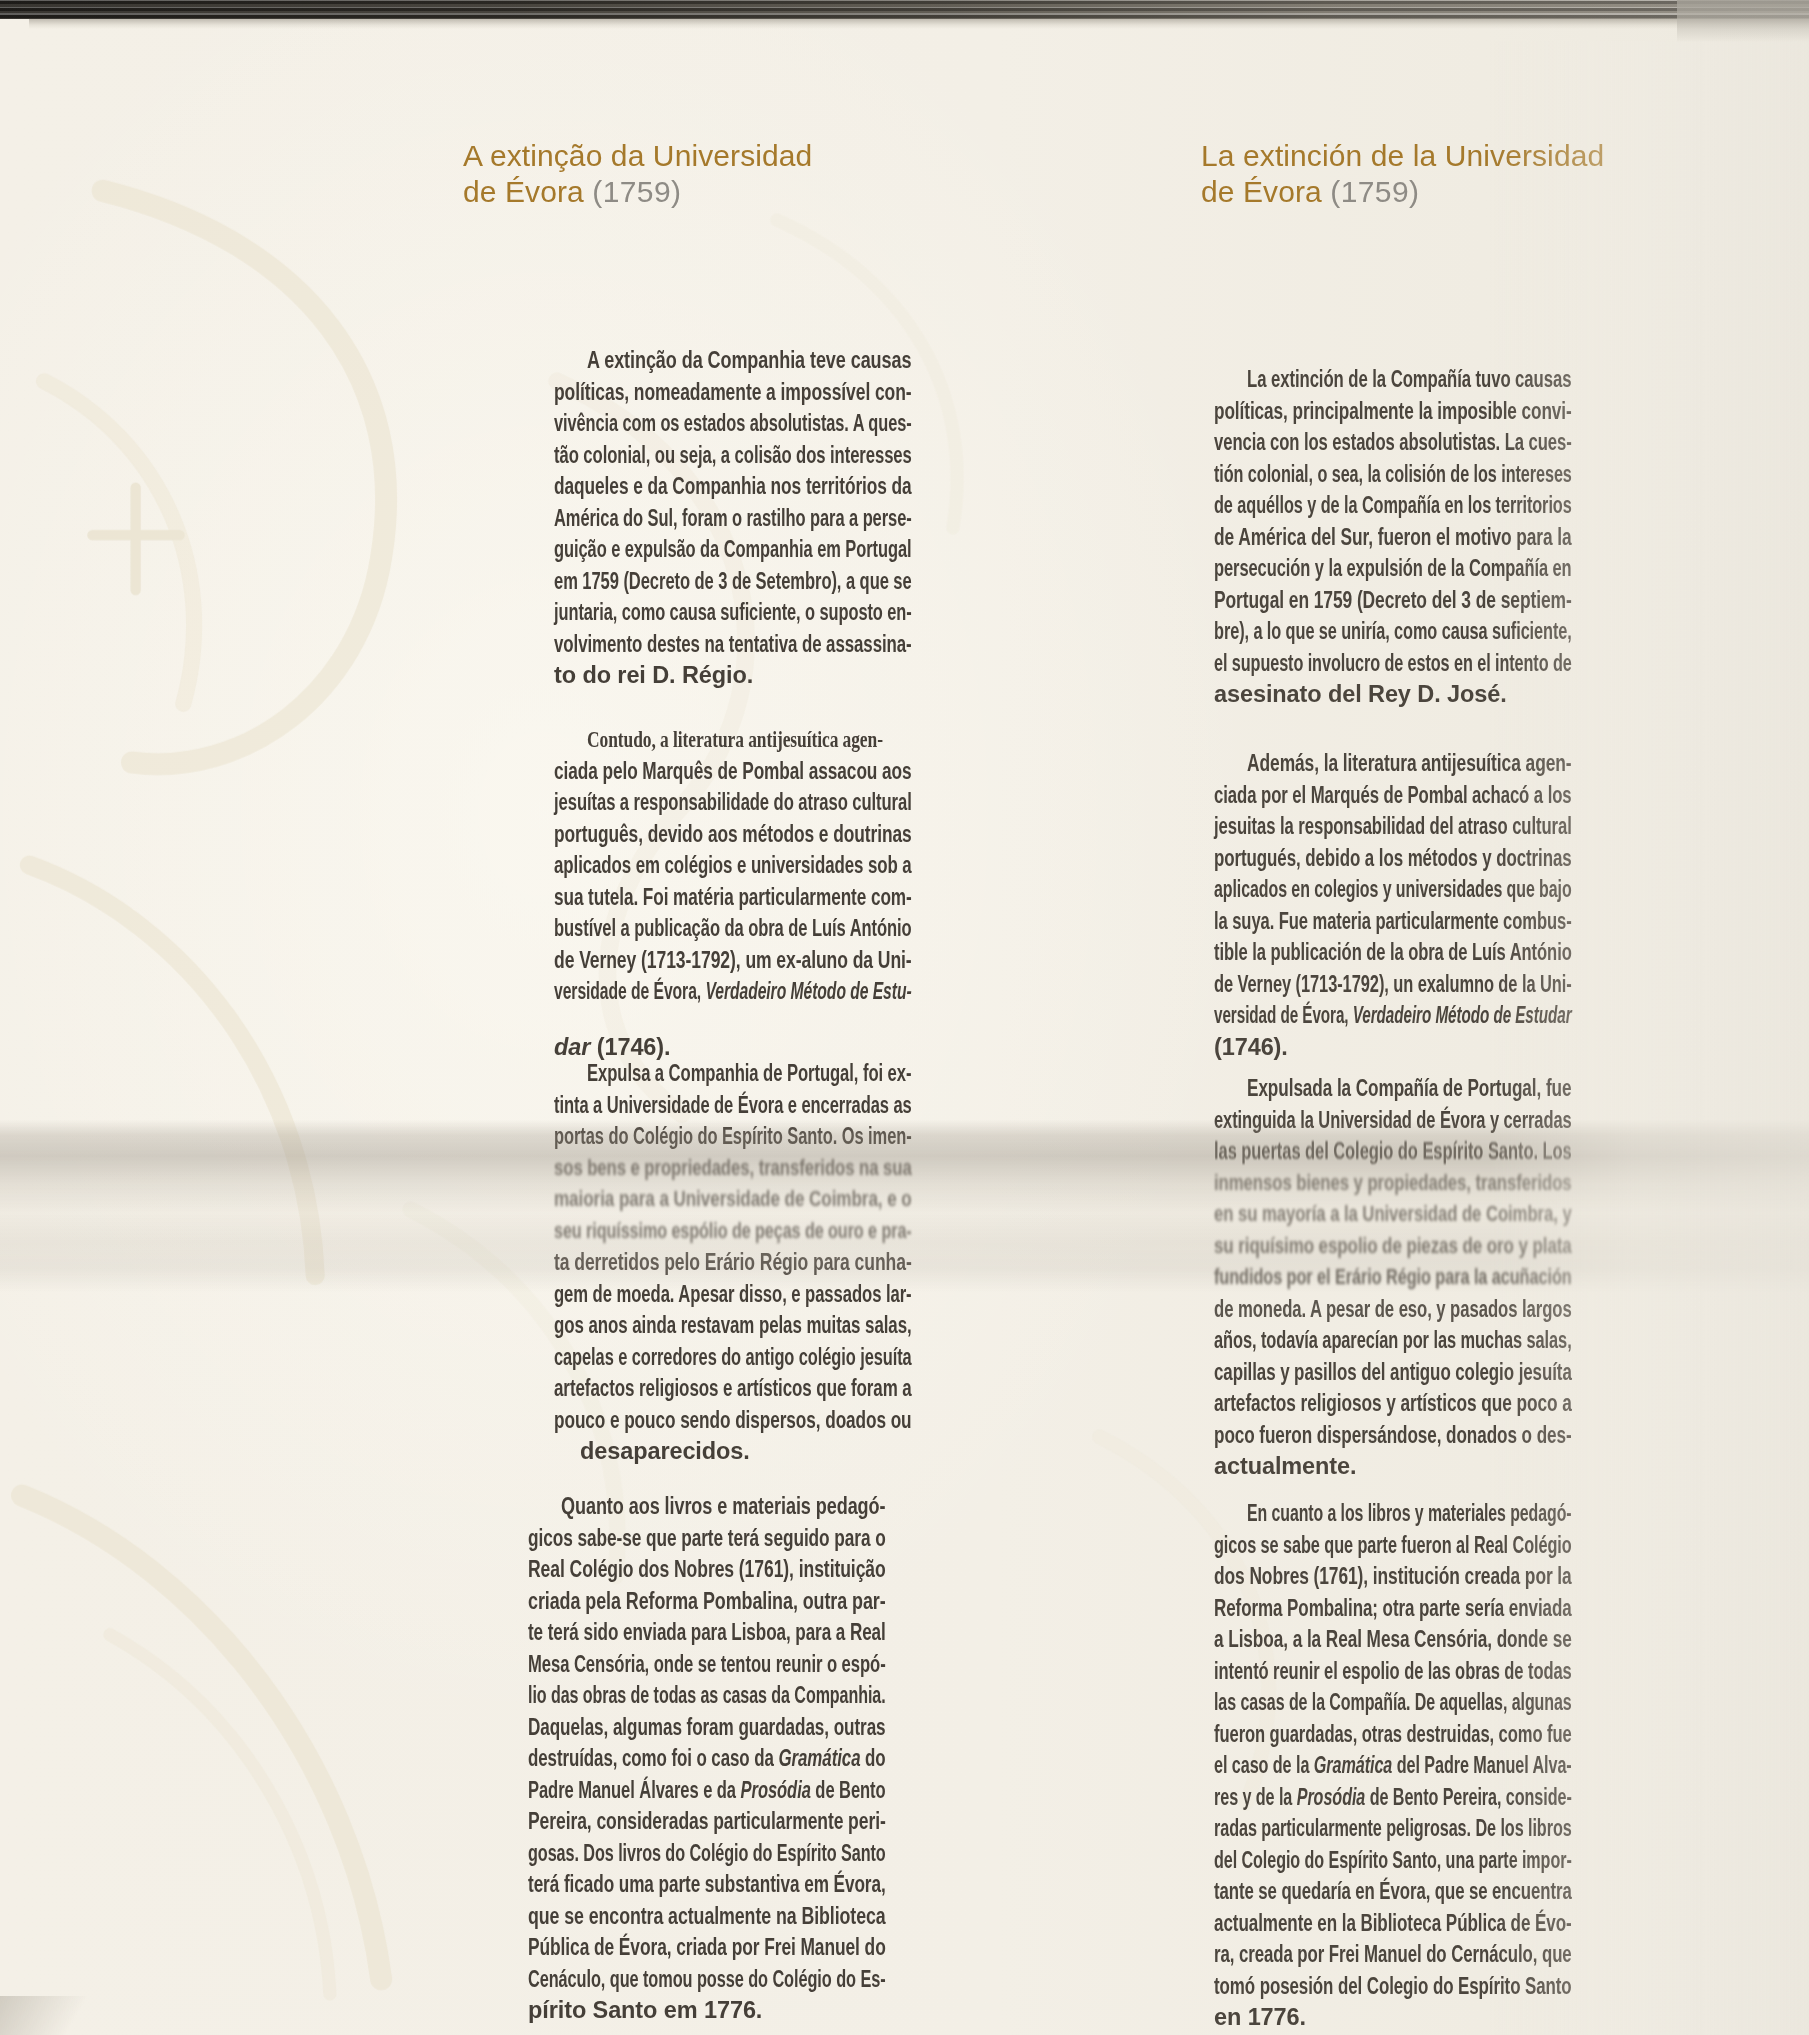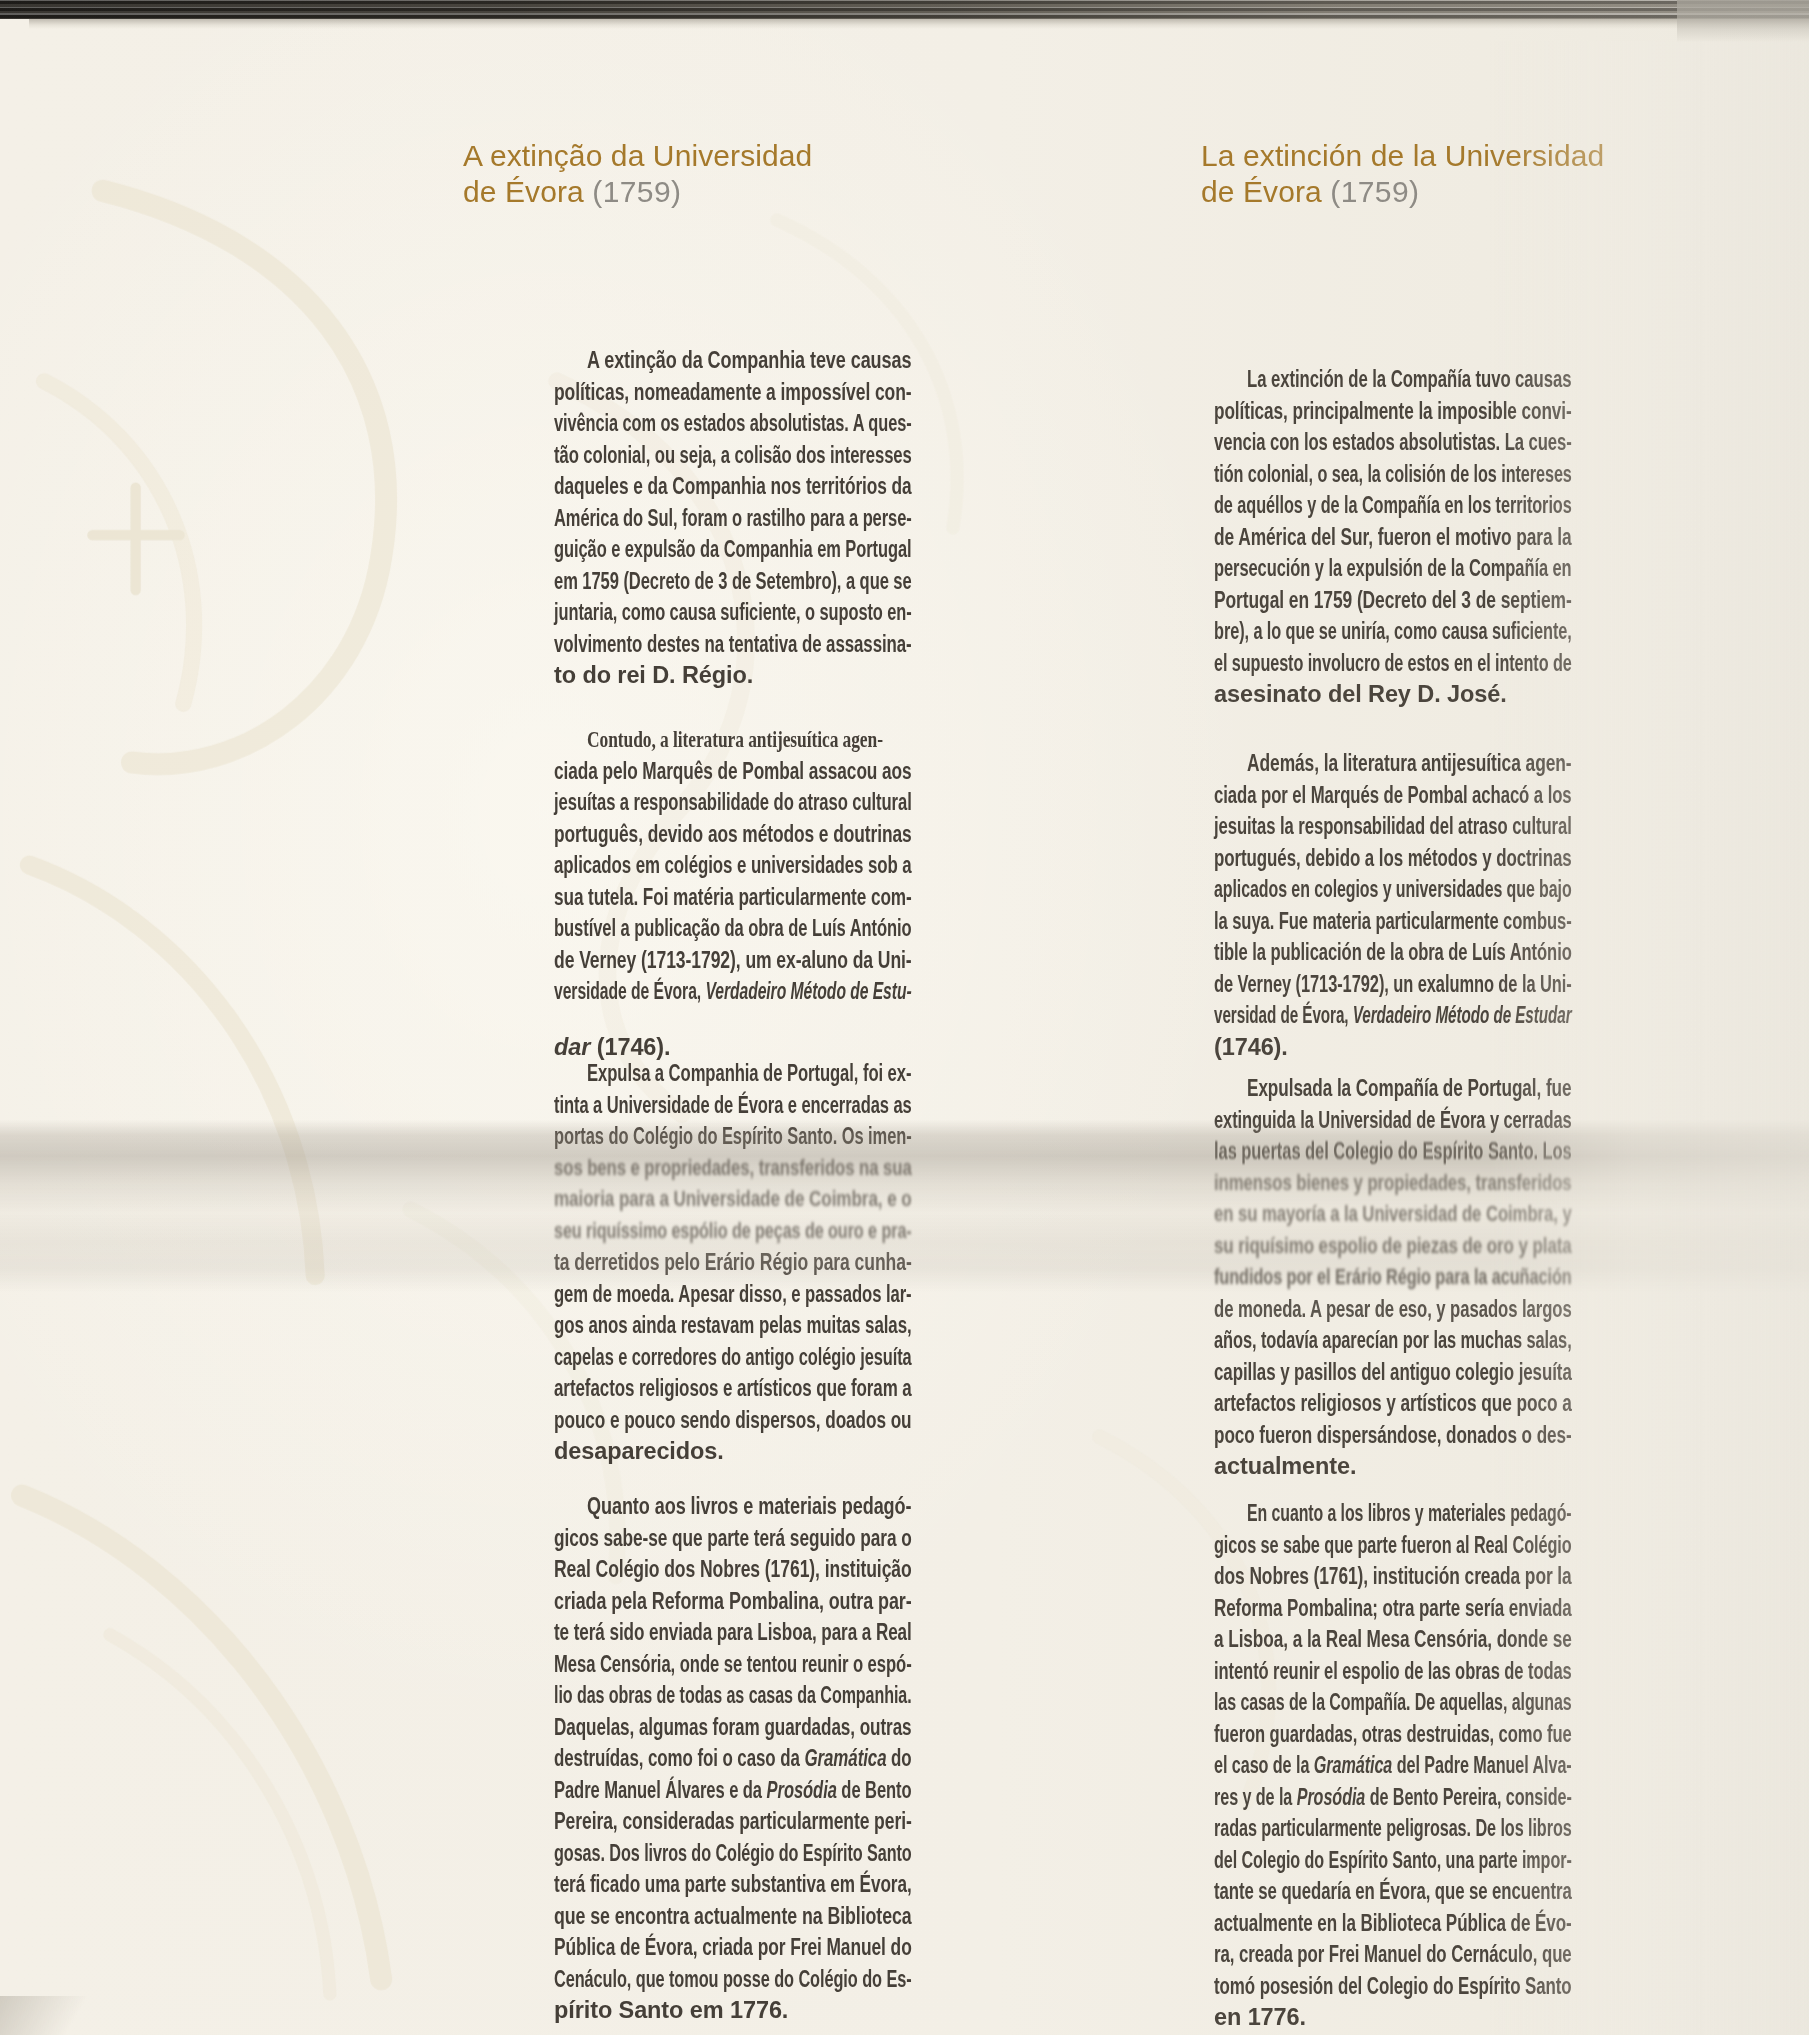--- a/index.html
+++ b/index.html
@@ -143,23 +143,23 @@
           <div class="line"><span class="lt" style="transform: scaleX(0.701374);">portas do Colégio do Espírito Santo. Os imen-</span></div>
           <div class="line"><span class="lt" style="transform: scaleX(0.711976) scaleY(0.9); filter: blur(1.6px); opacity: 0.78;">sos bens e propriedades, transferidos na sua</span></div>
           <div class="line"><span class="lt" style="transform: scaleX(0.726915) scaleY(0.9); filter: blur(1.6px); opacity: 0.78;">maioria para a Universidade de Coimbra, e o</span></div>
           <div class="line"><span class="lt" style="transform: scaleX(0.687288) scaleY(0.9); filter: blur(1.6px); opacity: 0.78;">seu riquíssimo espólio de peças de ouro e pra-</span></div>
           <div class="line"><span class="lt" style="transform: scaleX(0.746926); filter: blur(0.7px); opacity: 0.9;">ta derretidos pelo Erário Régio para cunha-</span></div>
           <div class="line"><span class="lt" style="transform: scaleX(0.709259);">gem de moeda. Apesar disso, e passados lar-</span></div>
           <div class="line"><span class="lt" style="transform: scaleX(0.719168);">gos anos ainda restavam pelas muitas salas,</span></div>
           <div class="line"><span class="lt" style="transform: scaleX(0.69781);">capelas e corredores do antigo colégio jesuíta</span></div>
           <div class="line"><span class="lt" style="transform: scaleX(0.721793);">artefactos religiosos e artísticos que foram a</span></div>
           <div class="line"><span class="lt" style="transform: scaleX(0.7323);">pouco e pouco sendo dispersos, doados ou</span></div>
-          <div class="line"><span class="lt" style="transform: scaleX(1);">desaparecidos.</span></div>
-        </div>
-        <div class="para" style="left: 554px; top: 1491px; width: 356px;">
+          <div class="line"><span class="lt" style="transform: scaleX(1); margin-left: 26px;">desaparecidos.</span></div>
+        </div>
+        <div class="para" style="left: 528px; top: 1491px; width: 356px;">
           <div class="line" style="padding-left: 33px;"><span class="lt" style="transform: scaleX(0.76879);">Quanto aos livros e materiais pedagó-</span></div>
           <div class="line"><span class="lt" style="transform: scaleX(0.734779);">gicos sabe-se que parte terá seguido para o</span></div>
           <div class="line"><span class="lt" style="transform: scaleX(0.746926);">Real Colégio dos Nobres (1761), instituição</span></div>
           <div class="line"><span class="lt" style="transform: scaleX(0.763122);">criada pela Reforma Pombalina, outra par-</span></div>
           <div class="line"><span class="lt" style="transform: scaleX(0.727307);">te terá sido enviada para Lisboa, para a Real</span></div>
           <div class="line"><span class="lt" style="transform: scaleX(0.708369);">Mesa Censória, onde se tentou reunir o espó-</span></div>
           <div class="line"><span class="lt" style="transform: scaleX(0.683595);">lio das obras de todas as casas da Companhia.</span></div>
           <div class="line"><span class="lt" style="transform: scaleX(0.72845);">Daquelas, algumas foram guardadas, outras</span></div>
           <div class="line"><span class="lt" style="transform: scaleX(0.719301);">destruídas, como foi o caso da <i>Gramática</i> do</span></div>
           <div class="line"><span class="lt" style="transform: scaleX(0.704398);">Padre Manuel Álvares e da <i>Prosódia</i> de Bento</span></div>

